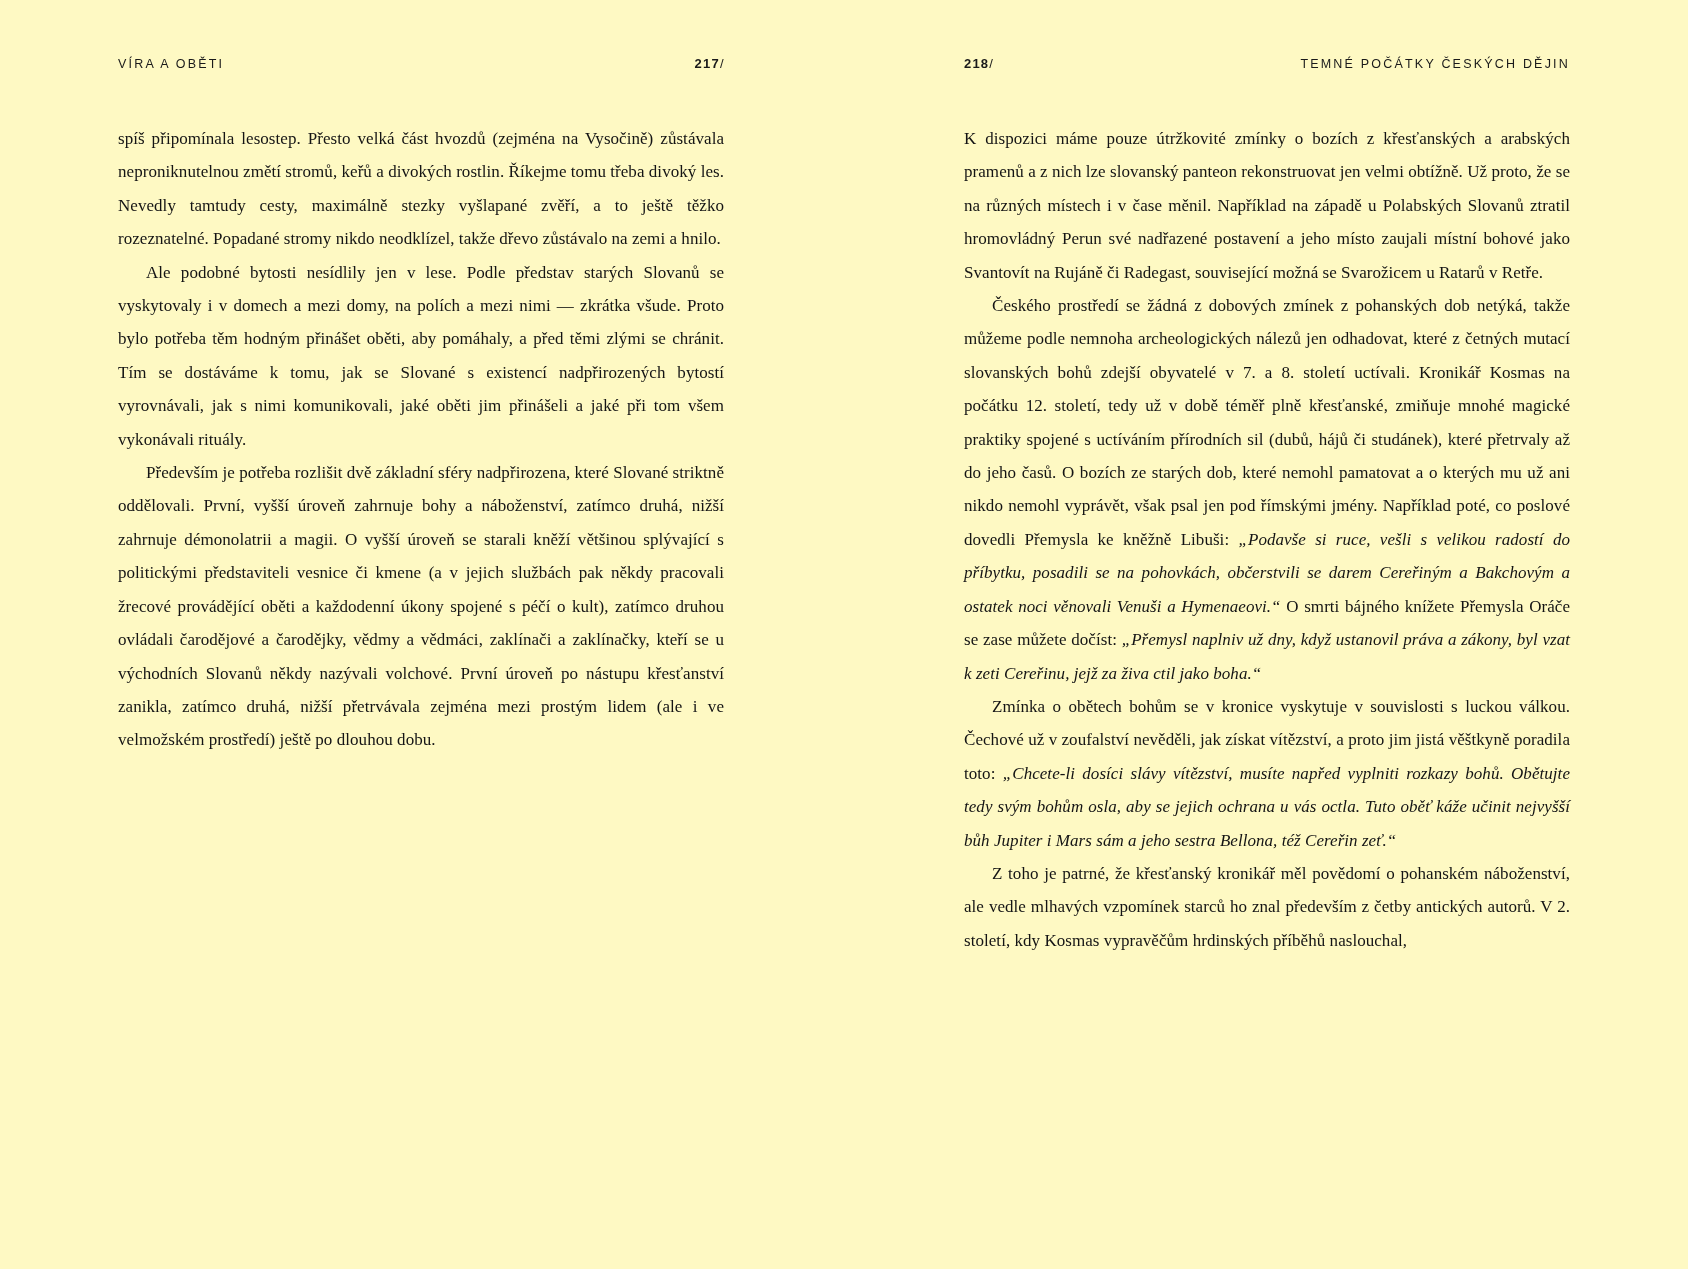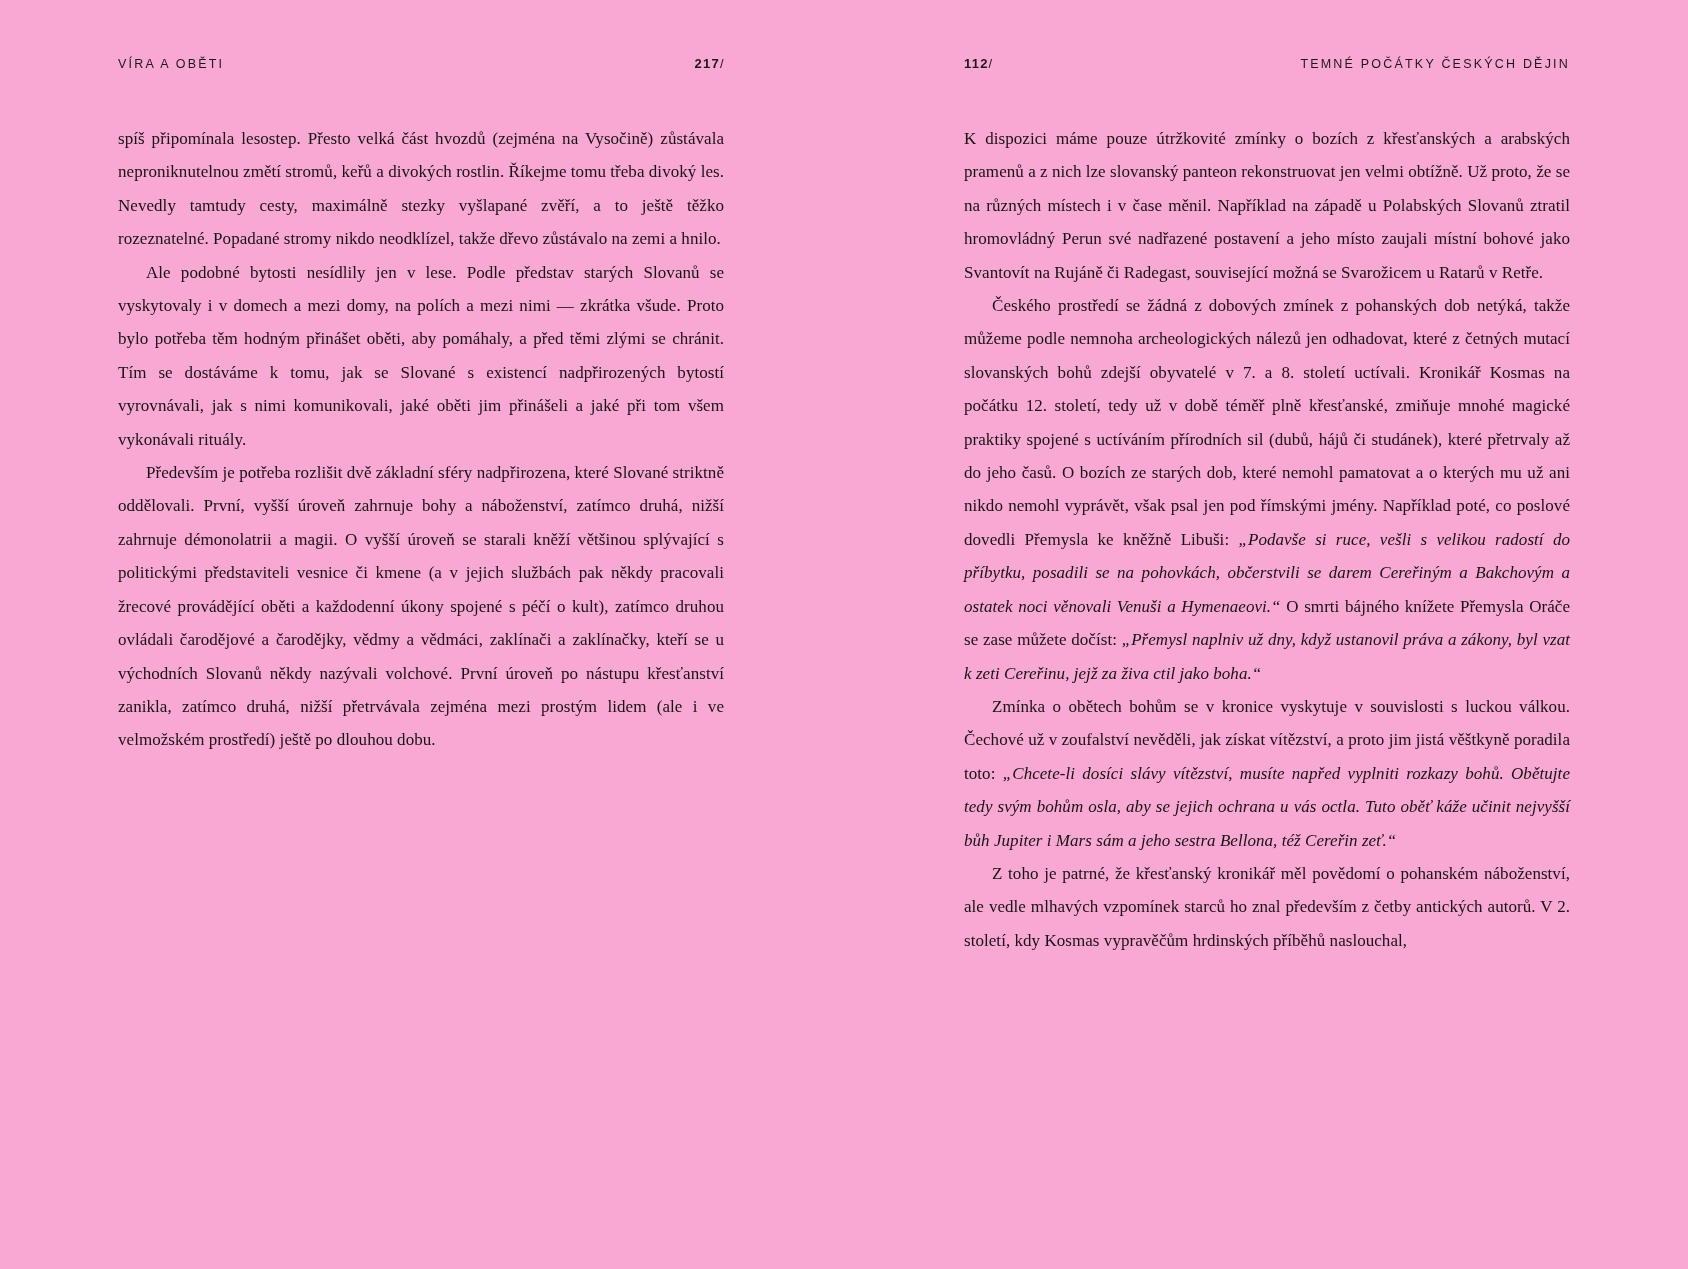--- a/index.html
+++ b/index.html
@@ -4,21 +4,21 @@
 <style>
   html, body {
     margin: 0;
     padding: 0;
     background: #ffffff;
   }
   .spread {
     width: 1688px;
     height: 1269px;
     position: relative;
-    background: #f9a8d4;
+    background: #fef9c3;
     font-family: "Liberation Serif", serif;
     color: #141414;
     box-sizing: border-box;
     display: flex;
   }
   .page {
     width: 844px;
     height: 1269px;
     box-sizing: border-box;
     position: relative;
@@ -113,21 +113,21 @@
       <p class="para noindent">spíš připomínala lesostep. Přesto velká část hvozdů (zejména na Vysočině) zůstávala neproniknutelnou změtí stromů, keřů a divokých rostlin. Říkejme tomu třeba divoký les. Nevedly tamtudy cesty, maximálně stezky vyšlapané zvěří, a to ještě těžko rozeznatelné. Popadané stromy nikdo neodklízel, takže dřevo zůstávalo na zemi a hnilo.</p>
       <p class="para">Ale podobné bytosti nesídlily jen v lese. Podle představ starých Slovanů se vyskytovaly i v domech a mezi domy, na polích a mezi nimi — zkrátka všude. Proto bylo potřeba těm hodným přinášet oběti, aby pomáhaly, a před těmi zlými se chránit. Tím se dostáváme k tomu, jak se Slované s existencí nadpřirozených bytostí vyrovnávali, jak s nimi komunikovali, jaké oběti jim přinášeli a jaké při tom všem vykonávali rituály.</p>
       <p class="para">Především je potřeba rozlišit dvě základní sféry nadpřirozena, které Slované striktně oddělovali. První, vyšší úroveň zahrnuje bohy a náboženství, zatímco druhá, nižší zahrnuje démonolatrii a magii. O vyšší úroveň se starali kněží většinou splývající s politickými představiteli vesnice či kmene (a v jejich službách pak někdy pracovali žrecové provádějící oběti a každodenní úkony spojené s péčí o kult), zatímco druhou ovládali čarodějové a čarodějky, vědmy a vědmáci, zaklínači a zaklínačky, kteří se u východních Slovanů někdy nazývali volchové. První úroveň po nástupu křesťanství zanikla, zatímco druhá, nižší přetrvávala zejména mezi prostým lidem (ale i ve velmožském prostředí) ještě po dlouhou dobu.</p>
 
 
     </div>
   </div>
 
   <div class="page page-right">
     <div class="runhead runhead-right">
-      <span class="folio"><span>112</span><span class="folio-slash">/</span></span>
+      <span class="folio"><span>218</span><span class="folio-slash">/</span></span>
       <span class="title">TEMNÉ POČÁTKY ČESKÝCH DĚJIN</span>
     </div>
 
     <div class="body-col">
       <p class="para noindent">K dispozici máme pouze útržkovité zmínky o bozích z křesťanských a arabských pramenů a z nich lze slovanský panteon rekonstruovat jen velmi obtížně. Už proto, že se na různých místech i v čase měnil. Například na západě u Polabských Slovanů ztratil hromovládný Perun své nadřazené postavení a jeho místo zaujali místní bohové jako Svantovít na Rujáně či Radegast, související možná se Svarožicem u Ratarů v Retře.</p>
 
       <p class="para"><span>Českého prostředí se žádná z dobových zmínek z pohanských dob netýká, takže můžeme podle nemnoha archeologických nálezů jen odhadovat, které z četných mutací slovanských bohů zdejší obyvatelé v 7. a 8. století uctívali. Kronikář Kosmas na počátku 12. století, tedy už v době téměř plně křesťanské, zmiňuje mnohé magické praktiky spojené s uctíváním přírodních sil (dubů, hájů či studánek), které přetrvaly až do jeho časů. O bozích ze starých dob, které nemohl pamatovat a o kterých mu už ani nikdo nemohl vyprávět, však psal jen pod římskými jmény. Například poté, co poslové dovedli Přemysla ke kněžně Libuši:</span> <span class="it">„Podavše si ruce, vešli s velikou radostí do příbytku, posadili se na pohovkách, občerstvili se darem Cereřiným a Bakchovým a ostatek noci věnovali Venuši a Hymenaeovi.“</span><span> O smrti bájného knížete Přemysla Oráče se zase můžete dočíst: </span><span class="it">„Přemysl naplniv už dny, když ustanovil práva a zákony, byl vzat k zeti Cereřinu, jejž za živa ctil jako boha.“</span></p>
 
       <p class="para"><span>Zmínka o obětech bohům se v kronice vyskytuje v souvislosti s luckou válkou. Čechové už v zoufalství nevěděli, jak získat vítězství, a proto jim jistá věštkyně poradila toto: </span><span class="it">„Chcete-li dosíci slávy vítězství, musíte napřed vyplniti rozkazy bohů. Obětujte tedy svým bohům osla, aby se jejich ochrana u vás octla. Tuto oběť káže učinit nejvyšší bůh Jupiter i Mars sám a jeho sestra Bellona, též Cereřin zeť.“</span></p>
 

